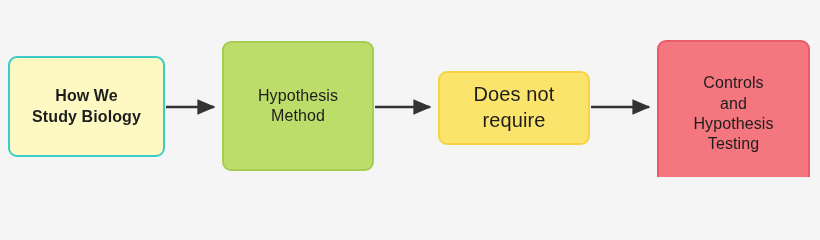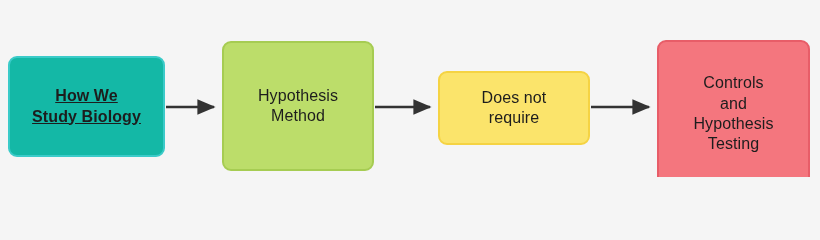--- a/index.html
+++ b/index.html
@@ -55,21 +55,21 @@
     width: 152px;
     height: 130px;
     font-size: 16px;
     font-weight: normal;
   }
   .node-condition {
     left: 438px;
     top: 71px;
     width: 152px;
     height: 74px;
-    font-size: 16px;
+    font-size: 20px;
     font-weight: normal;
   }
   .node-result {
     left: 657px;
     top: 40px;
     width: 153px;
     height: 148px;
     font-size: 16px;
     font-weight: normal;
   }
@@ -92,21 +92,21 @@
     <defs>
       <marker id="arrowhead" markerWidth="7" markerHeight="7" refX="6.4" refY="3" orient="auto" markerUnits="strokeWidth">
         <path d="M0,0 L7,3 L0,6 z" fill="#333333"></path>
       </marker>
     </defs>
     <line x1="166" y1="107" x2="214" y2="107" stroke="#333333" stroke-width="2.6" marker-end="url(#arrowhead)"></line>
     <line x1="375" y1="107" x2="430" y2="107" stroke="#333333" stroke-width="2.6" marker-end="url(#arrowhead)"></line>
     <line x1="591" y1="107" x2="649" y2="107" stroke="#333333" stroke-width="2.6" marker-end="url(#arrowhead)"></line>
   </svg>
 
-  <div class="node node-start" style="background:#14b8a6;border-color:#3bcbc9;text-decoration:underline;">
+  <div class="node node-start" style="background:#fef9c3;border-color:#3bcbc9;">
     <span class="node-label">How We
 Study Biology</span>
   </div>
 
   <div class="node node-method" style="background:#bcdd6a;border-color:#a6cc52;">
     <span class="node-label">Hypothesis
 Method</span>
   </div>
 
   <div class="node node-condition" style="background:#fbe46b;border-color:#f5d343;">

